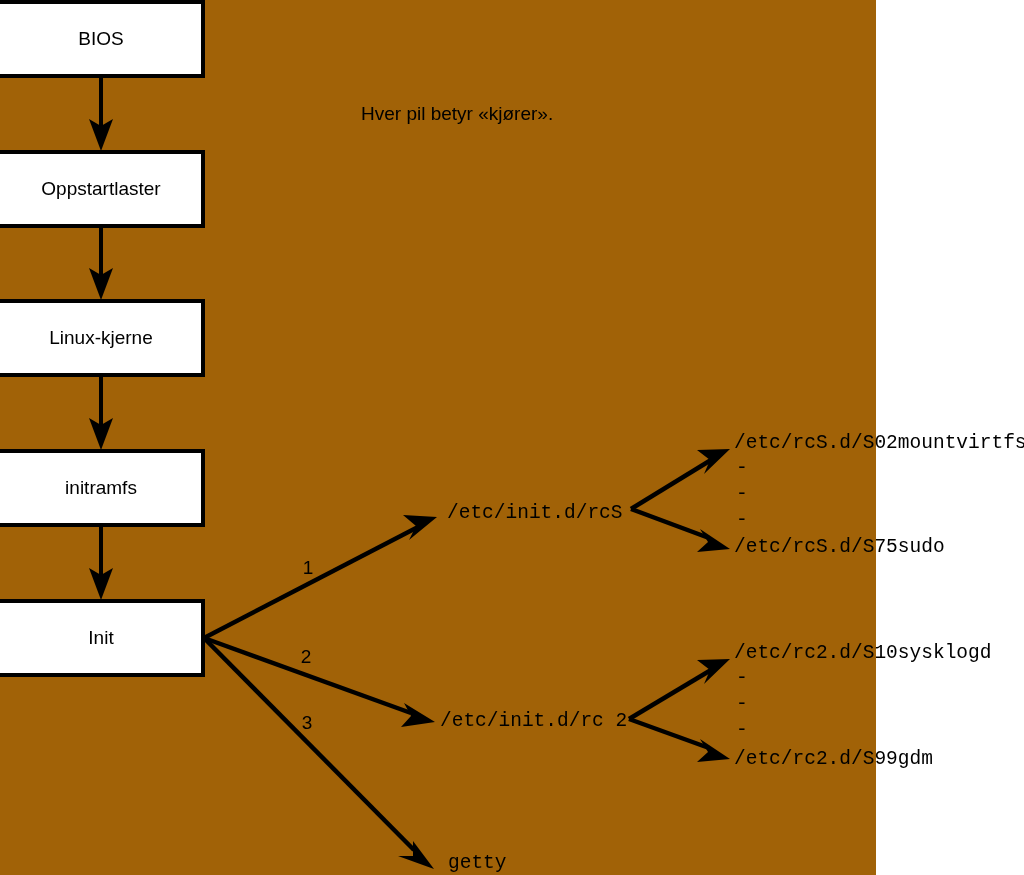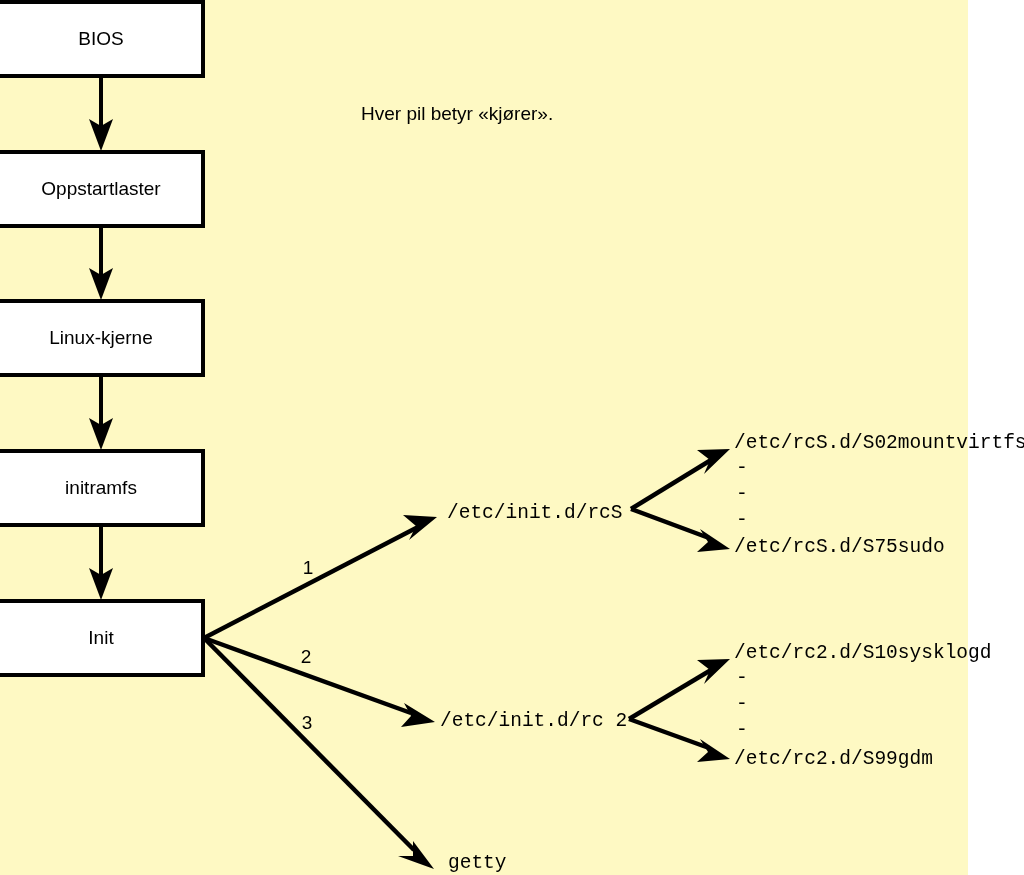--- a/index.html
+++ b/index.html
@@ -8,23 +8,23 @@
     background: #ffffff;
   }
   body {
     width: 1024px;
     height: 875px;
     overflow: hidden;
     font-family: "Liberation Sans", sans-serif;
   }
   #diagram-root {
     position: relative;
-    width: 968px;
+    width: 876px;
     height: 875px;
-    background: #fef9c3;
+    background: #a16207;
   }
   svg.diagram-canvas {
     position: absolute;
     left: 0;
     top: 0;
     width: 1024px;
     height: 875px;
     display: block;
   }
   .node-box-rect {

